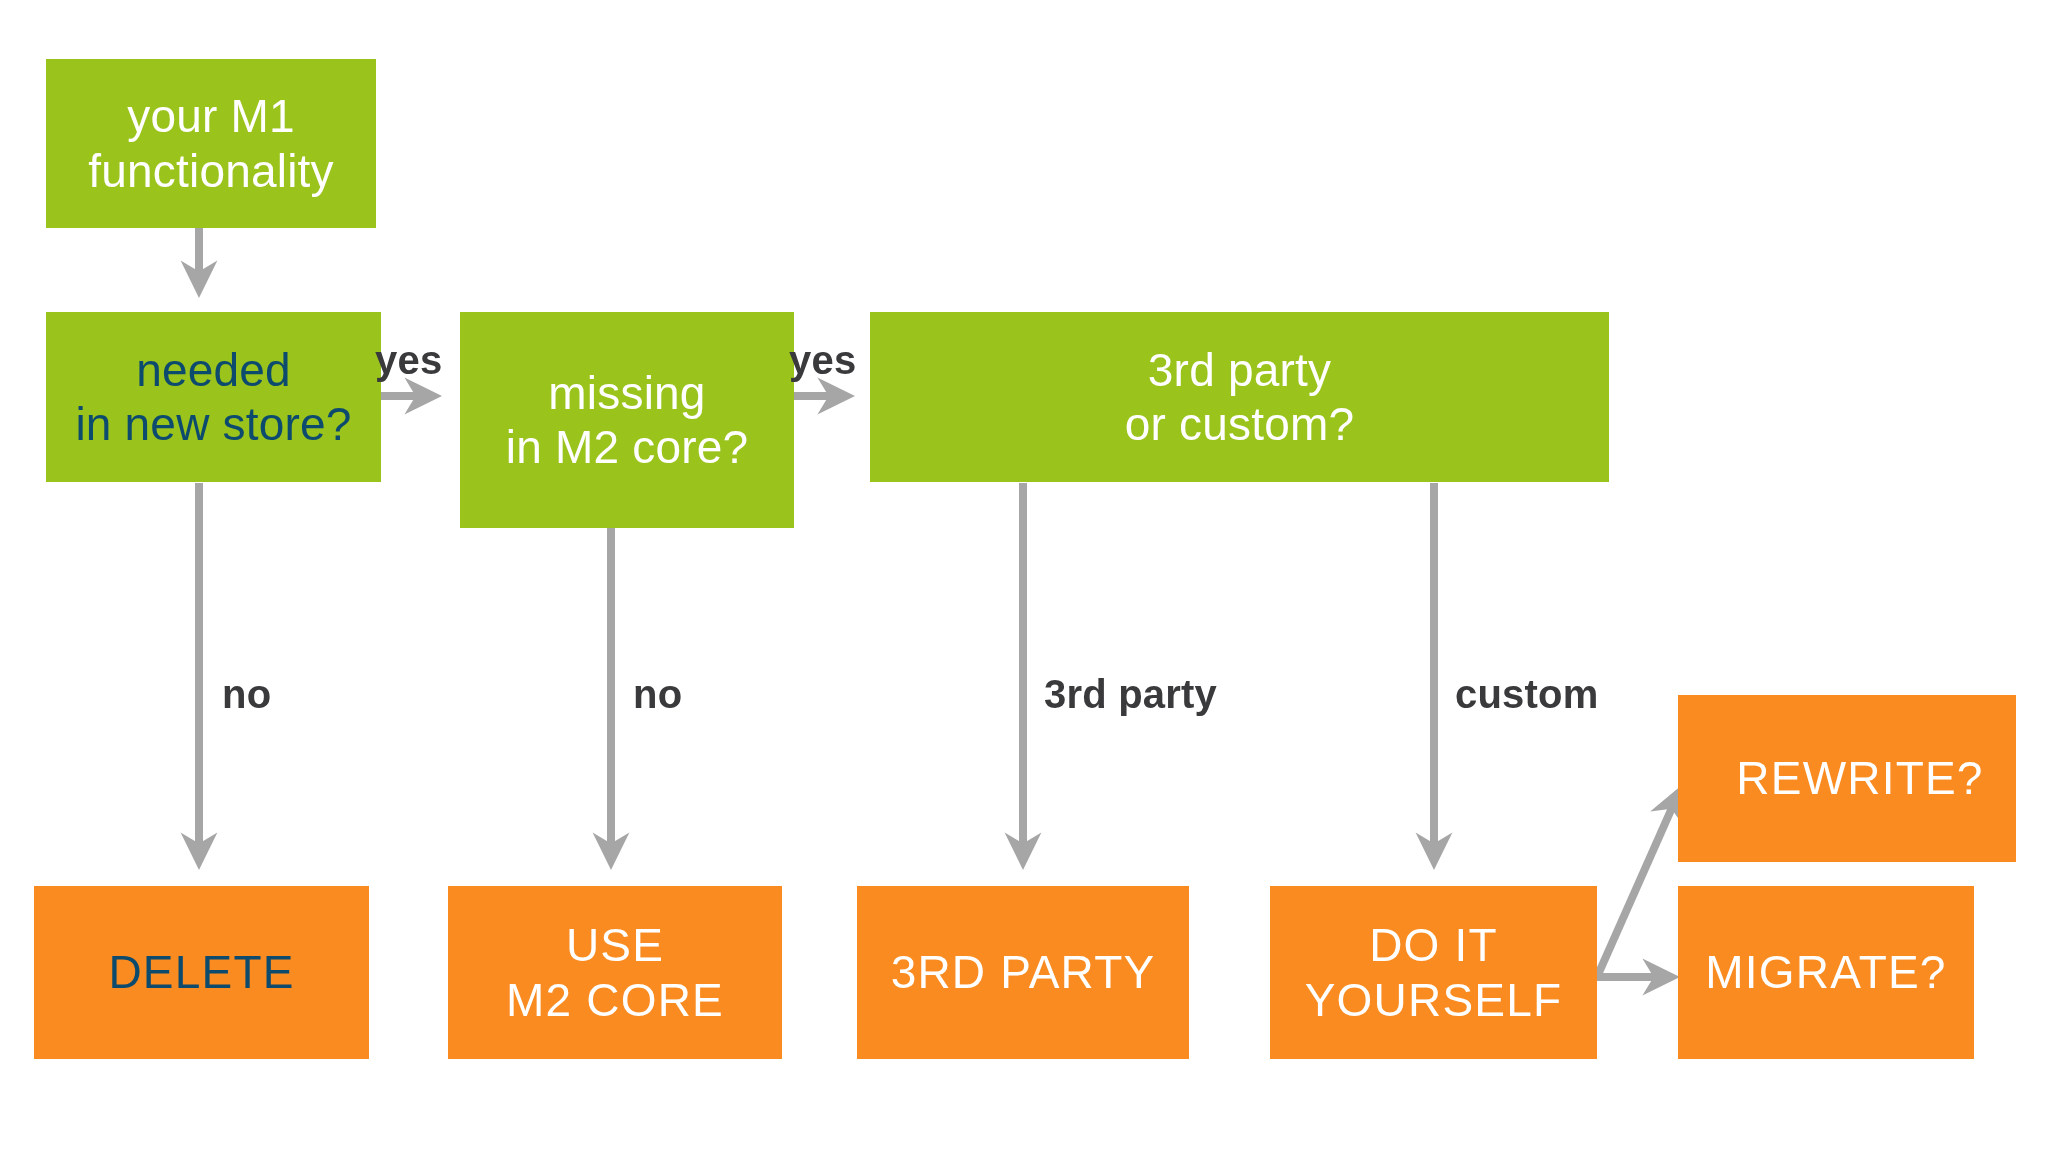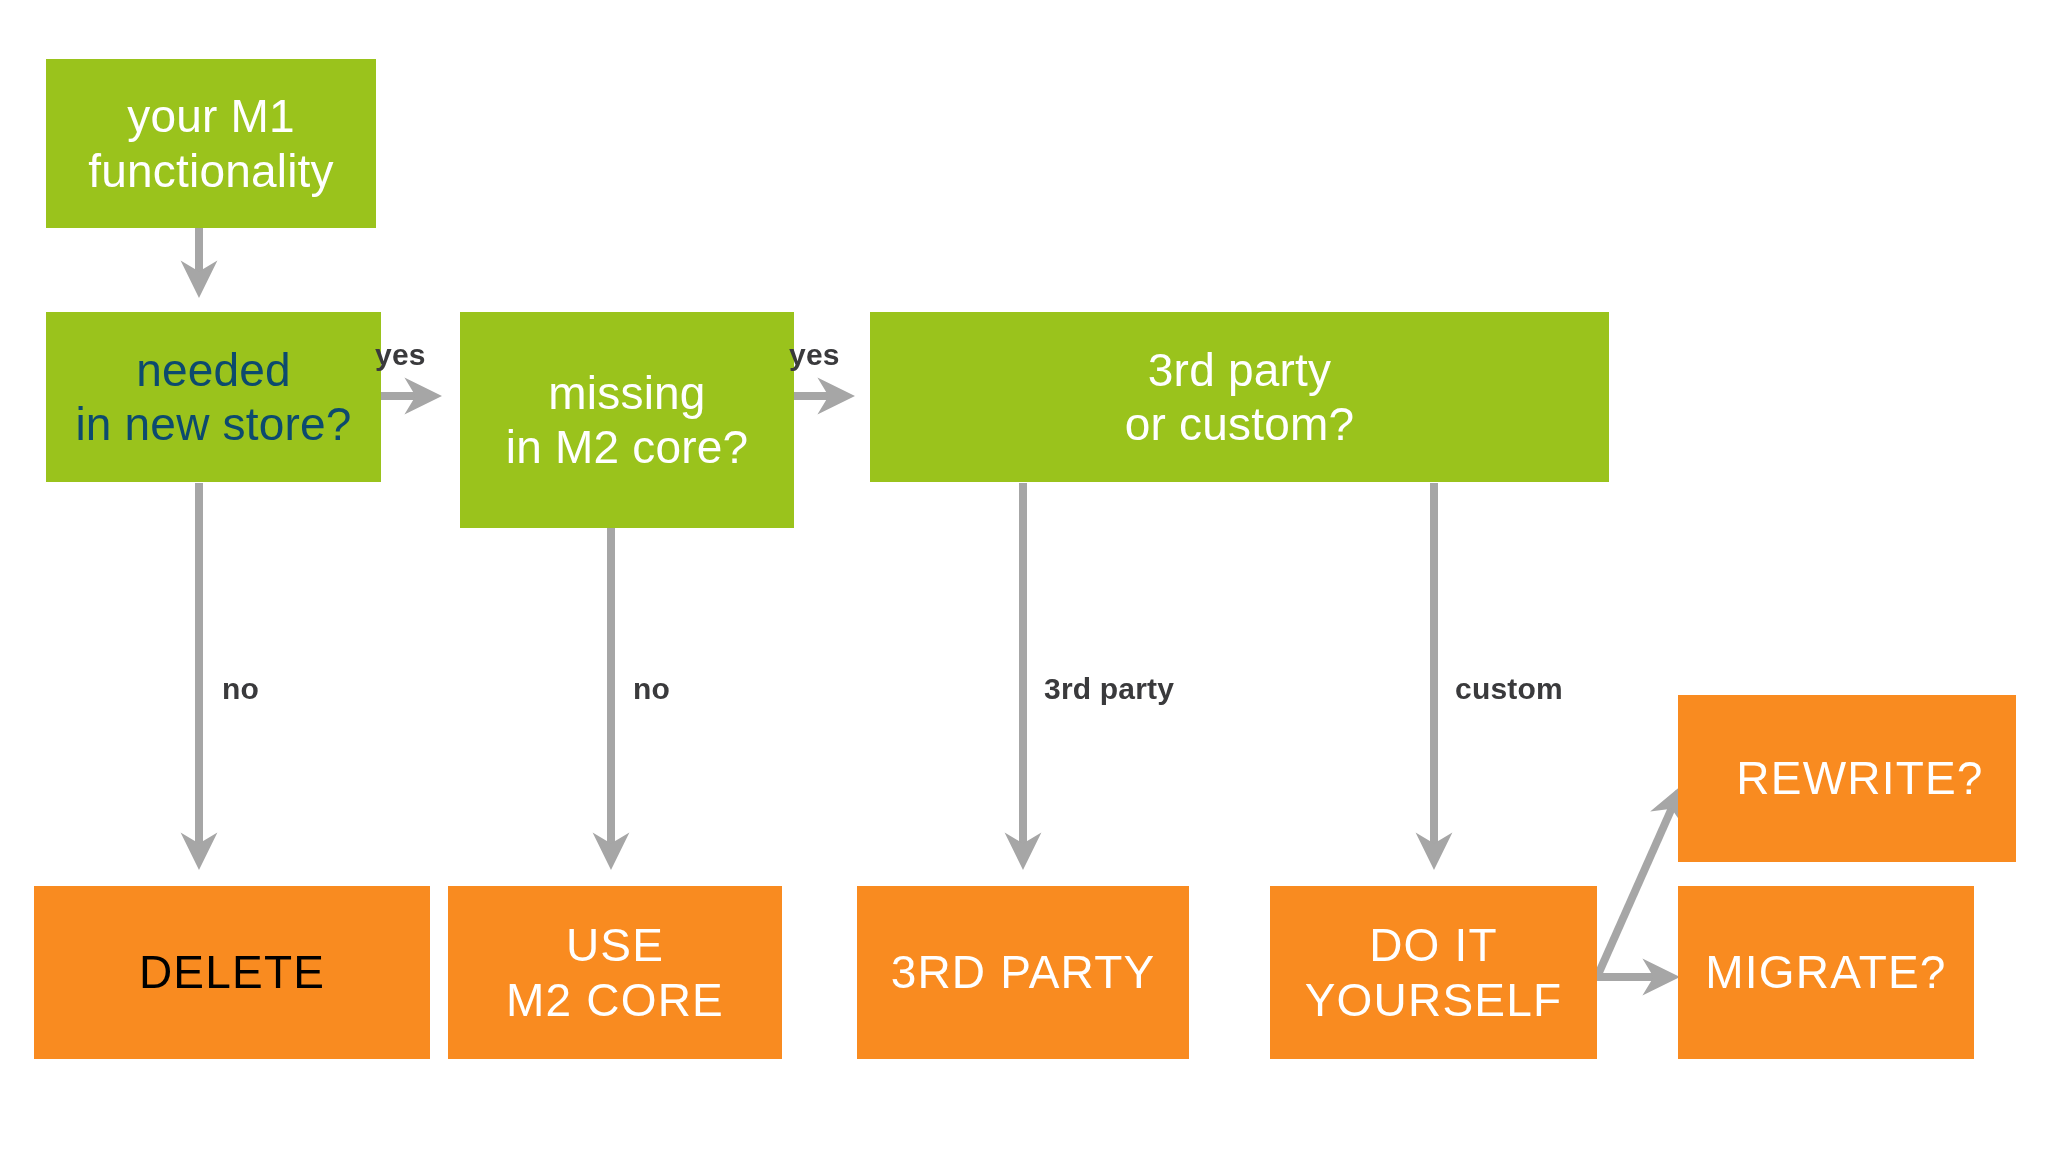--- a/index.html
+++ b/index.html
@@ -45,21 +45,21 @@
   }
   .node.outcome {
     background: #F98B20;
     font-size: 46px;
     font-weight: 400;
     letter-spacing: 1.2px;
   }
   .edge-label {
     position: absolute;
     color: #3A3A3C;
-    font-size: 30px;
+    font-size: 40px;
     font-weight: bold;
     white-space: nowrap;
     letter-spacing: 0.2px;
   }
 </style>
 </head>
 <body>
 
 <div id="canvas" style="background: rgb(255, 255, 255);">
 
@@ -94,21 +94,21 @@
 
   <div class="node decision" style="left: 34px; top: 312px; width: 335px; height: 170px; background: rgb(154, 195, 28); color: #0c4a6e;">needed
 in new store?</div>
 
   <div class="node decision" style="left: 448px; top: 312px; width: 334px; height: 216px; background: rgb(154, 195, 28); color: rgb(255, 255, 255);">missing
 in M2 core?</div>
 
   <div class="node decision" style="left: 858px; top: 312px; width: 739px; height: 170px; background: rgb(154, 195, 28); color: rgb(255, 255, 255);">3rd party
 or custom?</div>
 
-  <div class="node outcome" style="left: 34px; top: 886px; width: 396px; height: 173px; background: rgb(249, 139, 32); color: #000000;">DELETE</div>
+  <div class="node outcome" style="left: 34px; top: 886px; width: 335px; height: 173px; background: rgb(249, 139, 32); color: #0c4a6e;">DELETE</div>
 
   <div class="node outcome" style="left: 448px; top: 886px; width: 334px; height: 173px; background: rgb(249, 139, 32); color: rgb(255, 255, 255);">USE
 M2 CORE</div>
 
   <div class="node outcome" style="left: 857px; top: 886px; width: 332px; height: 173px; background: rgb(249, 139, 32); color: rgb(255, 255, 255);">3RD PARTY</div>
 
   <div class="node outcome" style="left: 1270px; top: 886px; width: 327px; height: 173px; background: rgb(249, 139, 32); color: rgb(255, 255, 255);">DO IT
 YOURSELF</div>
 
   <div class="node outcome" style="left: 1678px; top: 695px; width: 338px; height: 167px; background: rgb(249, 139, 32); color: rgb(255, 255, 255); padding-left: 26px;">REWRITE?</div>

